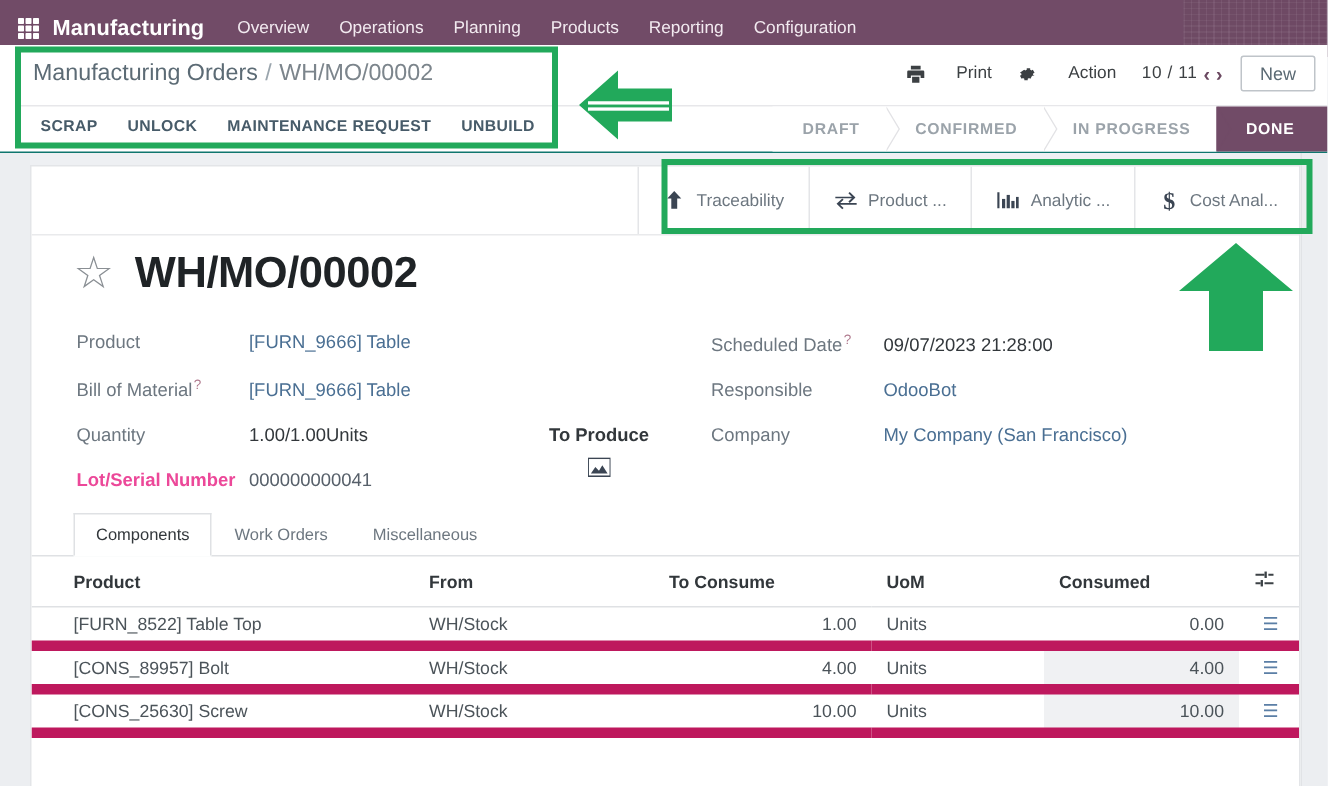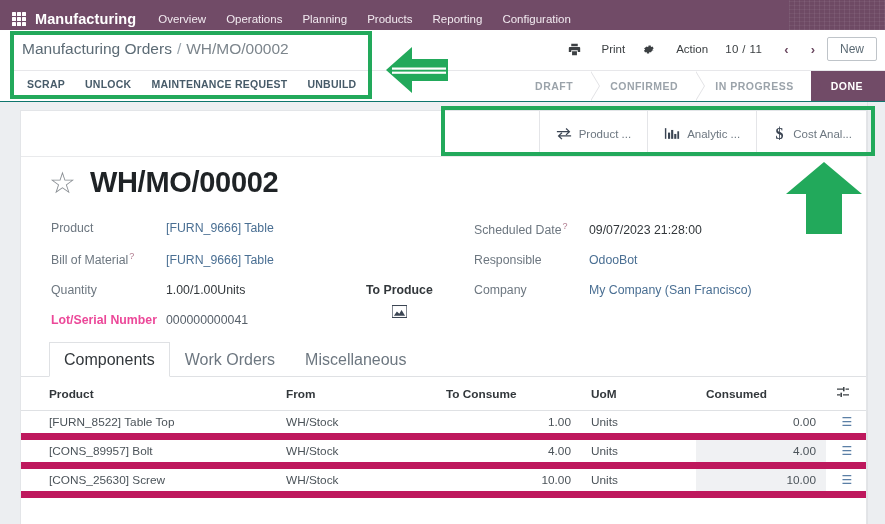--- a/index.html
+++ b/index.html
@@ -46,21 +46,21 @@
   .cp-buttons { position: absolute; left: 27px; top: 48px; display: flex; gap: 20px; }
   .cp-buttons button {
     background: none; border: none; padding: 0;
     font-family: inherit; font-size: 10.5px; font-weight: bold;
     letter-spacing: .25px; color: #475b69; cursor: pointer; white-space: nowrap;
   }
 
   .cp-right { position: absolute; right: 8px; top: 7px; display: flex; align-items: center; gap: 0; }
   .cp-tool { display: flex; align-items: center; gap: 21px; font-size: 11.5px; color: #3c4043; cursor: pointer; margin-right: 17px; }
   .cp-tool svg { display: block; }
-  .pager { font-size: 11.5px; color: #3c4043; display: flex; align-items: flex-start; gap: 22px; margin-right: 12px; }
+  .pager { font-size: 11.5px; color: #3c4043; display: flex; align-items: flex-start; gap: 4px; margin-right: 12px; }
   .pager .pgnum { letter-spacing: .4px; }
   .pager .arr { color: #6b4961; font-size: 13px; font-weight: bold; cursor: pointer; line-height: 1; }
   .btn-new {
     border: 1px solid #bfc4c9; background: #fff; color: #5b6a74;
     font-family: inherit; font-size: 12px; padding: 4px 12px; border-radius: 2px; cursor: pointer;
   }
 
   
   .statusbar { position: absolute; right: 0; top: 71px; height: 30px; display: flex; align-items: stretch; }
   .st {
@@ -113,21 +113,21 @@
   .flabel .tip { color: #b07a8e; font-size: 9px; vertical-align: super; margin-left: 1px; cursor: help; }
   .fval { color: #32373b; }
   .fval.link { color: #4a6f93; cursor: pointer; }
   .fval.muted { color: #57606a; }
   .toproduce { position: absolute; left: 315px; top: 0; display: flex; align-items: center; gap: 8px;
     font-size: 12.3px; font-weight: bold; color: #32373b; flex-direction: column; }
 
   
   .nb { position: absolute; left: 0; top: 230px; width: 847px; }
   .nb-tabs { display: flex; padding-left: 28px; border-bottom: 1px solid #dfe1e4; }
-  .nb-tab { padding: 8px 14px 7px; font-size: 16px; color: #6d7780; cursor: pointer;
+  .nb-tab { padding: 8px 14px 7px; font-size: 11px; color: #6d7780; cursor: pointer;
     border: 1px solid transparent; border-bottom: none; position: relative; top: 1px; }
   .nb-tab.active { color: #32373b; background: #fff; border-color: #dfe1e4; border-bottom: 1px solid #fff; }
 
   
   table.list { width: 847px; border-collapse: collapse; table-layout: fixed; }
   table.list th { font-size: 11.8px; font-weight: bold; color: #32373b;
     padding: 9px 10px; border-bottom: 1px solid #dfe1e4; text-align: left; white-space: nowrap; }
   table.list td { font-size: 11.8px; color: #4b5359; padding: 4px 10px;
     border-bottom: 7px solid #be185d; white-space: nowrap; }
   .c-prod { width: 255px; padding-left: 28px !important; }
@@ -227,20 +227,28 @@
     <div class="st pre-done">IN PROGRESS</div>
     <div class="st done">DONE</div>
   </div>
 
   <div class="left-gutter"></div>
   <div class="right-gutter"></div>
 
   <div class="sheet-wrap">
 
     <div class="smartbar">
+      <div class="sbtn">
+        <span>
+          <svg width="15" height="15" viewBox="0 0 16 16">
+              <path fill="#3b4553" d="M8 1.5l5 5.2h-2.9V14H5.9V6.7H3z"></path>
+            </svg>
+        </span>
+        <span>Traceability</span>
+      </div>
       <div class="sbtn">
         <span>
           <svg width="16" height="15" viewBox="0 0 18 16">
               <path fill="#3b4553" d="M1 5.3h12.4l-2.6-2.5 1-1 4.3 4.1-4.3 4.1-1-1 2.6-2.5H1z"></path>
               <path fill="#3b4553" d="M17 11.3H4.6l2.6 2.5-1 1L1.9 10.7 6.2 6.6l1 1-2.6 2.5H17z"></path>
             </svg>
         </span>
         <span>Product ...</span>
       </div>
       <div class="sbtn">

